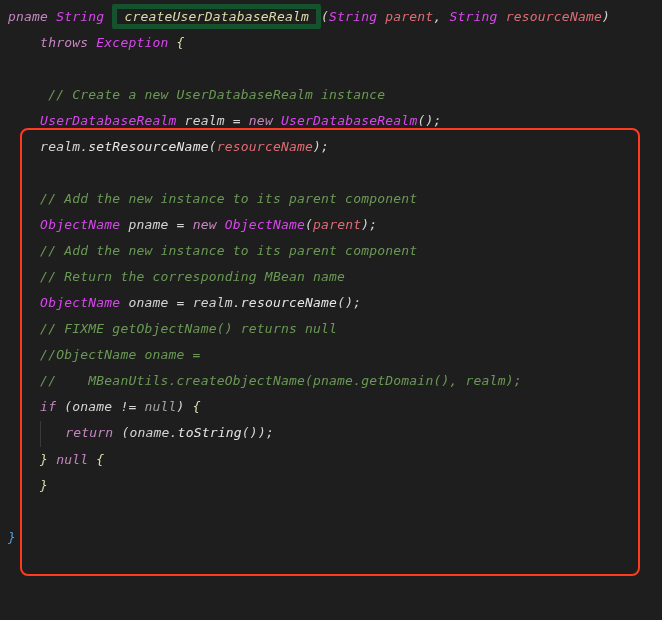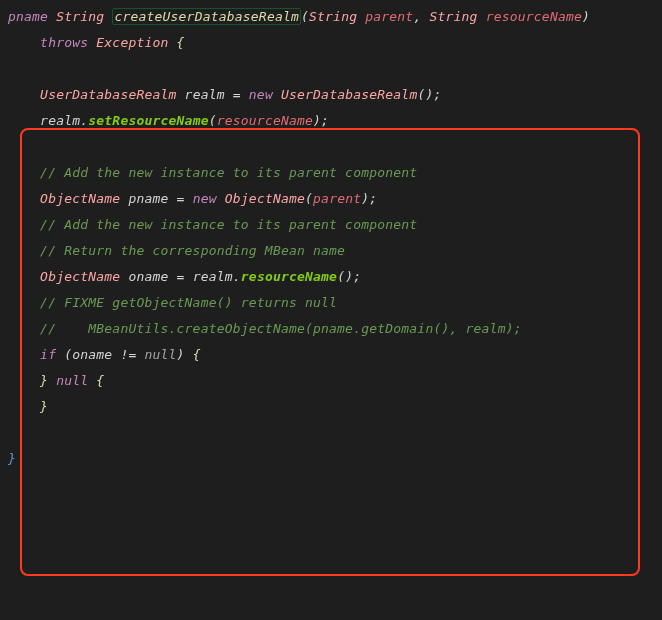--- a/index.html
+++ b/index.html
@@ -11,32 +11,32 @@
       width: 662px;
       height: 620px;
       overflow: hidden;
       padding: 4px 0;
       color: #d4d4d4;
       font-style: italic;
       letter-spacing: 0.2px;
     }
     .line { white-space: pre; padding: 0 8px; position: relative; }
     .kw { color: #c586c0; font-style: italic; }
-    .type { color: #fca5a5; }
+    .type { color: #d946ef; }
     .methodDeclHighlight {
       color: #dcdcaa;
-      border: 1px solid #14532d;
+      border: 5px solid #14532d;
       border-radius: 2px;
-      padding: 0 1px;
+      padding: 0 7px;
     }
     .param { color: #e06c75; }
     .punct { color: #d4d4d4; }
     .comment { color: #6a9955; font-style: italic; }
     .newkw { color: #c586c0; }
-    .call { color: #84cc16; font-weight: bold; }
+    .call { color: #e5e5e5; }
     .ret { color: #c586c0; }
     .null { color: #a3a3a3; }
     .plain { color: #d4d4d4; }
     .redbox {
       position: absolute;
       border: 2px solid #ff3b1f;
       border-radius: 8px;
       pointer-events: none;
       left: 20px;
       top: 128px;
@@ -52,30 +52,33 @@
       margin-right: 0;
     }
   </style>
 </head>
 <body>
 
 <div>
 <div class="line"><span class="kw">pname</span> <span class="type">String</span> <span class="methodDeclHighlight">createUserDatabaseRealm</span><span class="punct">(</span><span class="type">String</span> <span class="param">parent</span><span class="punct">,</span> <span class="type">String</span> <span class="param">resourceName</span><span class="punct">)</span></div>
 <div class="line">    <span class="kw">throws</span> <span class="type">Exception</span> <span class="brace">{</span></div>
 <div class="line"> </div>
+<div class="line">     <span class="comment">// Create a new UserDatabaseRealm instance</span></div>
 <div class="line">    <span class="type">UserDatabaseRealm</span> <span class="plain">realm</span> <span class="punct">=</span> <span class="newkw">new</span> <span class="type">UserDatabaseRealm</span><span class="punct">();</span></div>
 <div class="line">    <span class="plain">realm</span><span class="punct">.</span><span class="call">setResourceName</span><span class="punct">(</span><span class="param">resourceName</span><span class="punct">);</span></div>
 <div class="line"> </div>
 <div class="line">    <span class="comment">// Add the new instance to its parent component</span></div>
 <div class="line">    <span class="type">ObjectName</span> <span class="plain">pname</span> <span class="punct">=</span> <span class="newkw">new</span> <span class="type">ObjectName</span><span class="punct">(</span><span class="param">parent</span><span class="punct">);</span></div>
 <div class="line">    <span class="comment">// Add the new instance to its parent component</span></div>
 <div class="line">    <span class="comment">// Return the corresponding MBean name</span></div>
 <div class="line">    <span class="type">ObjectName</span> <span class="plain">oname</span> <span class="punct">=</span> <span class="plain">realm</span><span class="punct">.</span><span class="call">resourceName</span><span class="punct">();</span></div>
 <div class="line">    <span class="comment">// FIXME getObjectName() returns null</span></div>
+<div class="line">    <span class="comment">//ObjectName oname =</span></div>
 <div class="line">    <span class="comment">//    MBeanUtils.createObjectName(pname.getDomain(), realm);</span></div>
 <div class="line">    <span class="kw">if</span> <span class="punct">(</span><span class="plain">oname</span> <span class="punct">!=</span> <span class="null">null</span><span class="punct">)</span> <span class="brace">{</span></div>
+<div class="line">    <span class="indentBar"></span>   <span class="ret">return</span> <span class="punct">(</span><span class="plain">oname</span><span class="punct">.</span><span class="call">toString</span><span class="punct">());</span></div>
 <div class="line">    <span class="brace">}</span> <span class="kw">null</span> <span class="brace">{</span></div>
 <div class="line">    <span class="brace">}</span></div>
 <div class="line"> </div>
 <div class="line"><span class="brace" style="color:#569cd6">}</span></div>
 </div>
 
 <div class="redbox"></div>
 
 </body></html>

